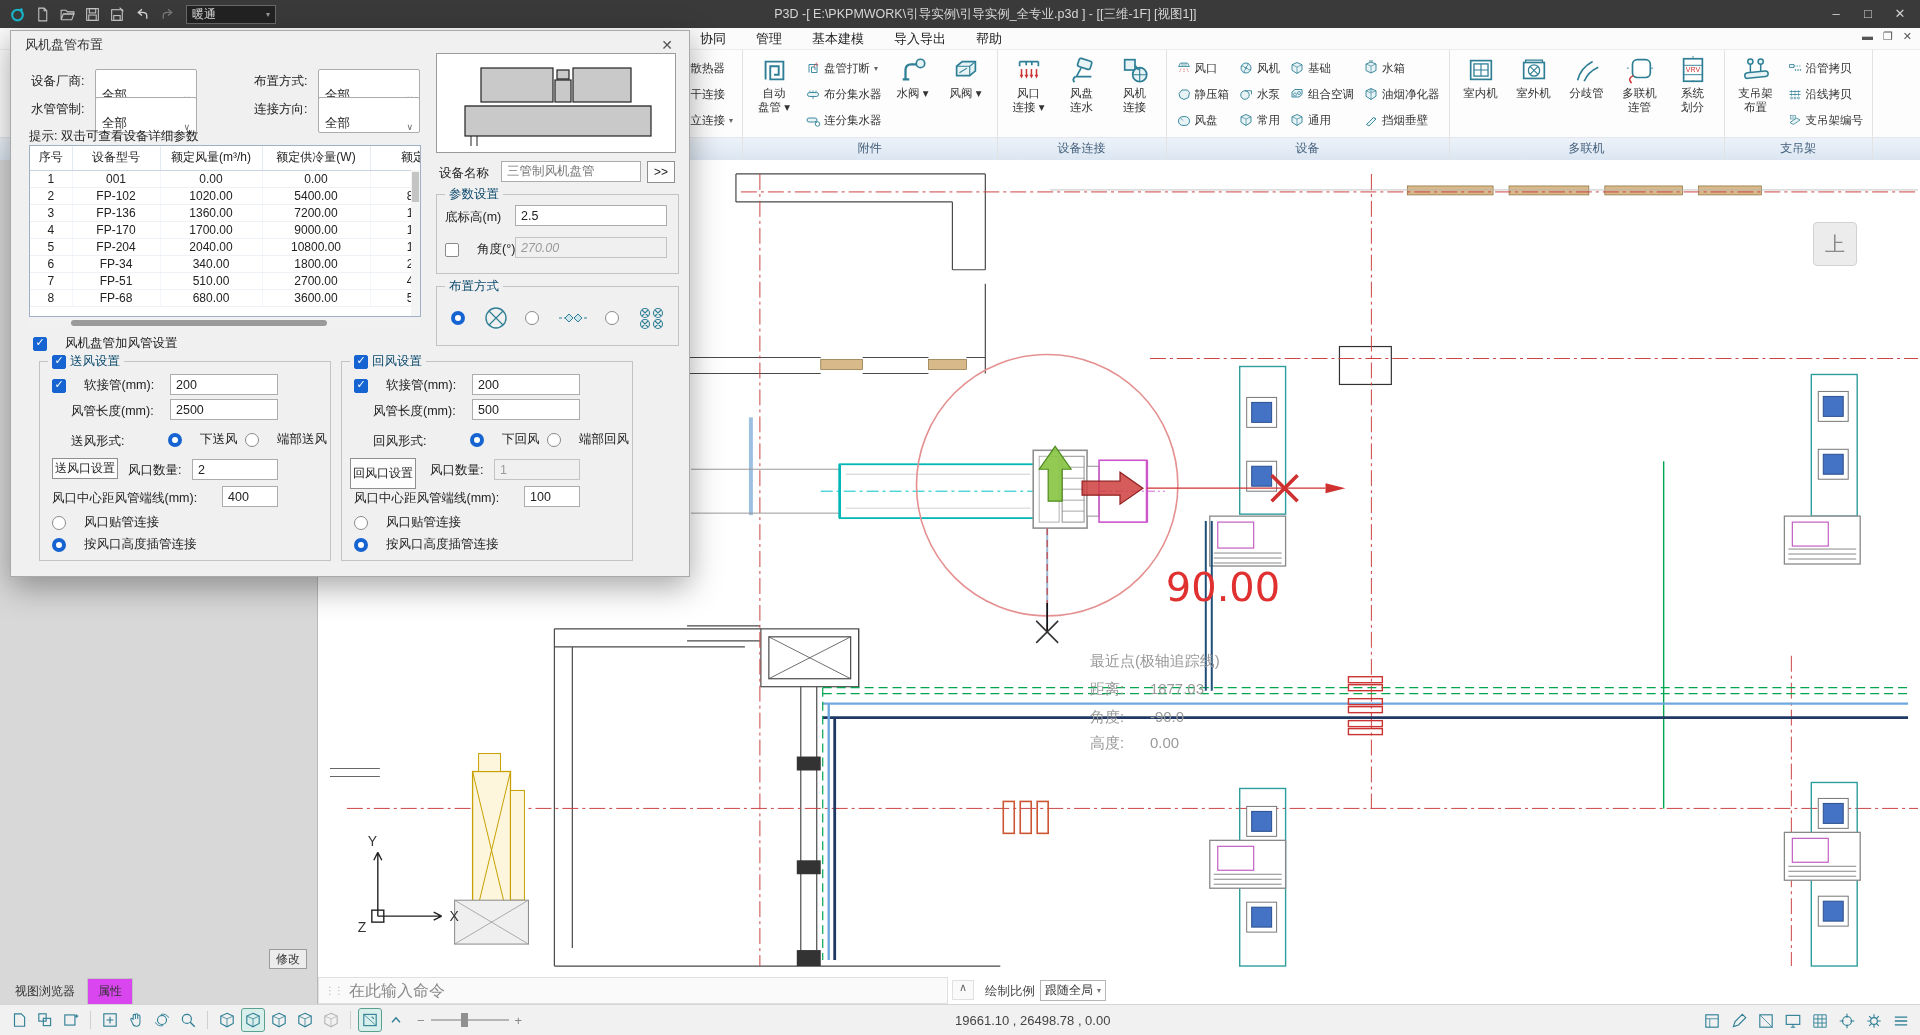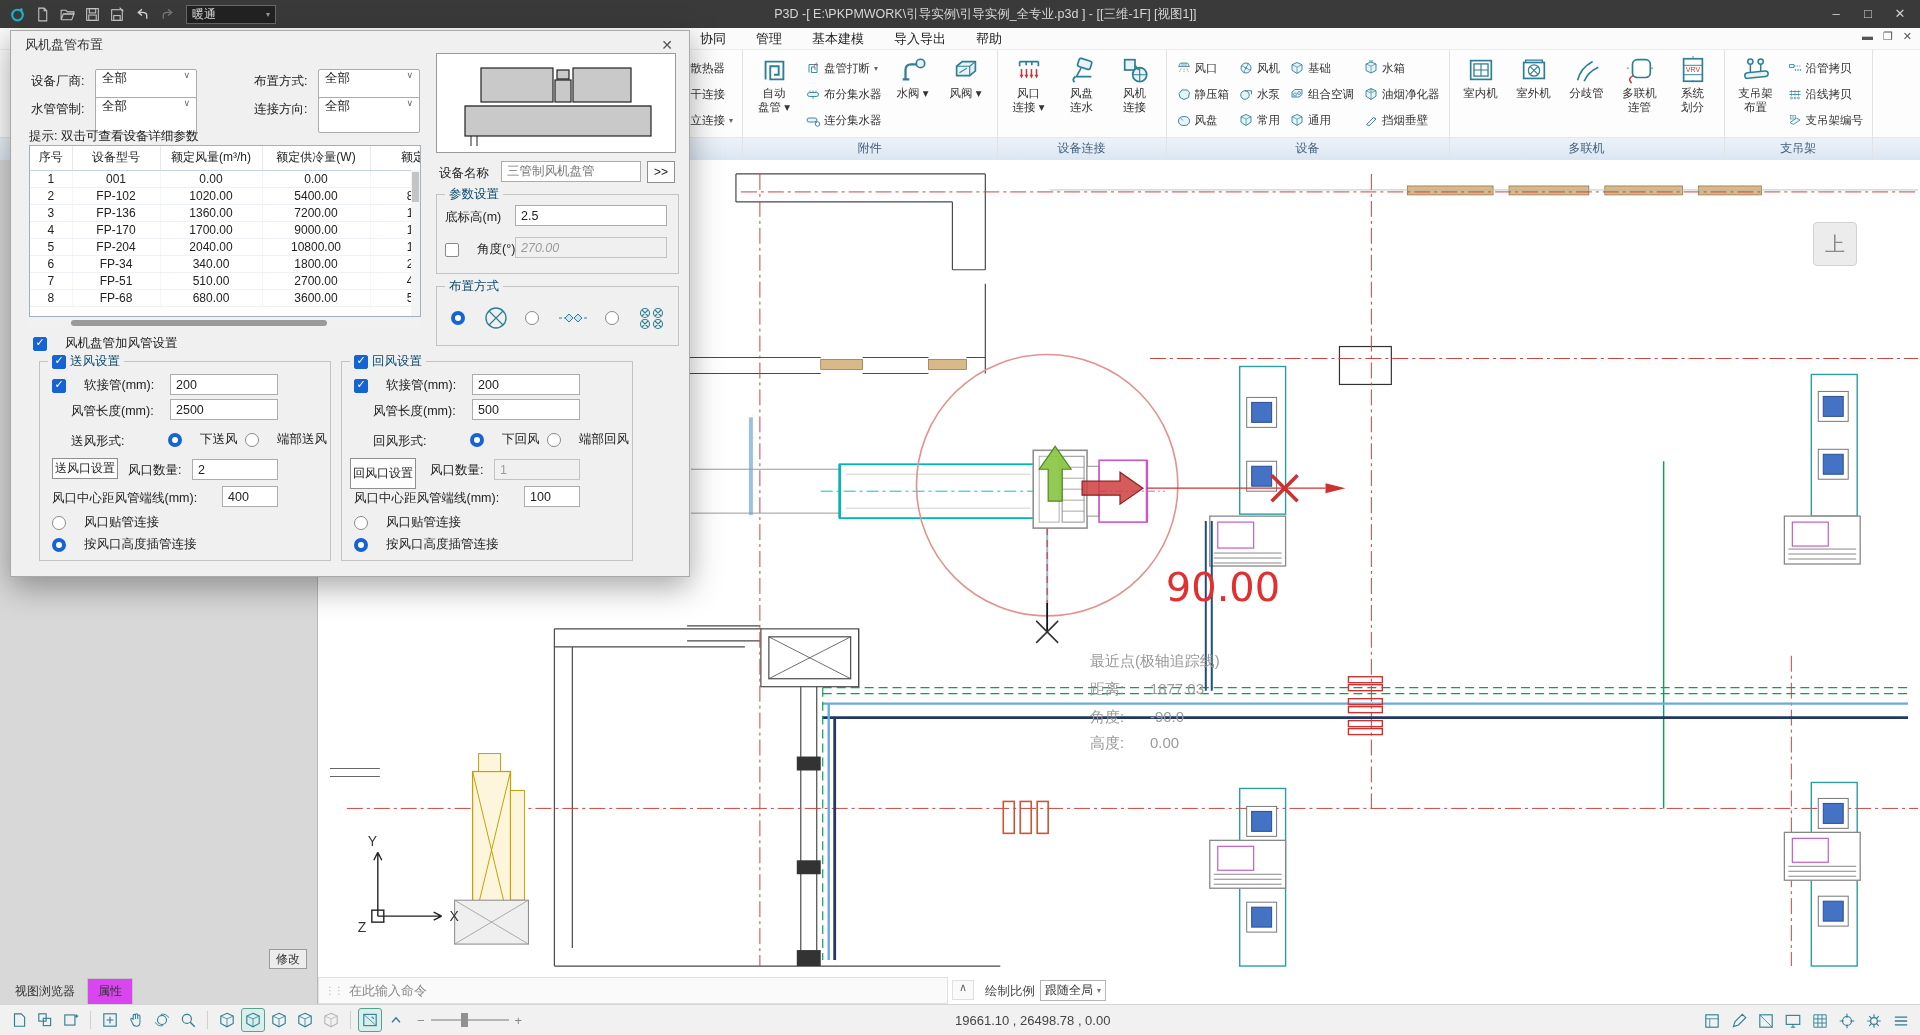--- a/index.html
+++ b/index.html
@@ -42,21 +42,21 @@
   #canvas { position:absolute; left:318px; top:160px; width:1602px; height:817px; background:#ffffff; overflow:hidden; }
   #north-btn { position:absolute; left:1495px; top:62px; width:44px; height:44px; background:#ececec; border:1px solid #d2d2d2; border-radius:4px; color:#8a8a8a; font-size:20px; display:flex; align-items:center; justify-content:center; cursor:pointer; }
 
   
   #commandbar { position:absolute; left:0; top:977px; width:100%; height:27px; background:#fff; z-index:6; }
   #panel-tabs { position:absolute; left:0; top:0; width:318px; height:27px; background:#d8d8d8; display:flex; align-items:flex-end; padding-left:5px; gap:2px; border-right:1px solid #b9b9b9; }
   .ptab { font-size:12px; color:#333; padding:4px 10px; cursor:pointer;margin-top:44px; }
   .ptab.active { background:#d946ef; border:1px solid #c2c2c2; border-bottom:none; }
   #cmd-strip { position:absolute; left:318px; top:0; width:630px; height:27px; background:#fafafa; border:1px solid #e0e0e0; display:flex; align-items:center; }
   #cmd-grip { color:#bbb; font-size:10px; letter-spacing:-1px; padding:0 6px; }
-  #cmd-input { flex:1; border:none; outline:none; background:transparent; font-size:13px; color:#1d4ed8; }
+  #cmd-input { flex:1; border:none; outline:none; background:transparent; font-size:16px; color:#1d4ed8; }
   #cmd-input::placeholder { color:#8a8a8a; }
   #cmd-collapse { position:absolute; left:952px; top:3px; width:22px; height:20px; text-align:center; font-size:11px; color:#666; border:1px solid #e0e0e0; background:#fafafa; cursor:pointer; }
   #scale-label { position:absolute; left:985px; top:6px; font-size:12.5px; color:#444; }
   #scale-combo { position:absolute; left:1040px; top:3px; width:66px; height:21px; border:1px solid #b5b5b5; background:#fff; font-size:12px; color:#333; display:flex; align-items:center; justify-content:space-between; padding:0 4px; cursor:pointer; }
 
   
   #statusbar { position:absolute; left:0; top:1004px; width:100%; height:31px; background:#f1f1f1; border-top:1px solid #d5d5d5; display:flex; align-items:center; }
   #sb-left { display:flex; align-items:center; gap:4px; padding-left:8px; }
   .sb-ic { width:22px; height:22px; display:flex; align-items:center; justify-content:center; border-radius:2px; cursor:pointer; color:#2e7f95; }
   .sb-ic.active { background:#d9efeb; outline:1px solid #5aa08f; }
@@ -67,21 +67,21 @@
   #sb-thumb { position:absolute; left:30px; top:-6px; width:7px; height:14px; background:#909090; cursor:pointer; }
   #sb-coords { position:absolute; left:955px; top:0; height:38px; line-height:31px; font-size:13px; color:#444; }
   #sb-right { position:absolute; right:8px; top:0; height:31px; display:flex; align-items:center; gap:5px; }
 
   
   #dialog { position:absolute; left:10px; top:30px; width:680px; height:547px; background:#f0f0f0; border:1px solid #a9a9a9; box-shadow:0 10px 30px rgba(0,0,0,.35); z-index:40; }
   #dlg-title { height:28px; display:flex; align-items:center; justify-content:space-between; padding:0 10px 0 14px; }
   #dlg-title .t { font-size:13px; color:#333; }
   #dlg-close { font-size:14px; color:#555; width:24px; text-align:center; cursor:pointer; }
   .fld { font-size:12.5px; color:#222; position:absolute; white-space:nowrap; }
-  .combo { position:absolute; height:36px; background:#fff; border:1px solid #acacac; border-radius:2px; font-size:12.5px; color:#222; display:flex; align-items:flex-start; justify-content:space-between; padding:0 6px; cursor:pointer; }
+  .combo { position:absolute; height:36px; background:#fff; border:1px solid #acacac; border-radius:2px; font-size:12.5px; color:#222; display:flex; align-items:flex-end; justify-content:space-between; padding:0 6px; cursor:pointer; }
   .combo .car { color:#666; font-size:9px; }
   .inp { position:absolute; height:21px; background:#fff; border:1px solid #acacac; font-size:12.5px; color:#222; padding:0 5px; }
   .inp.dis { background:#f0f0f0; color:#9a9a9a; border-color:#c3c3c3; }
   #dlg-preview { position:absolute; left:425px; top:22px; width:240px; height:100px; background:#fff; border:1px solid #9a9a9a; }
   #dlg-hint { position:absolute; left:18px; top:97px; font-size:12.5px; color:#222; }
   #dlg-tablewrap { position:absolute; left:18px; top:114px; width:392px; height:172px; border:1px solid #9fb1c4; background:#fff; overflow:hidden; }
   #dlg-table { border-collapse:collapse; table-layout:fixed; width:450px; }
   #dlg-table th { font-size:12px; font-weight:normal; color:#222; border-bottom:1px solid #c9d4e2; border-right:1px solid #e4eaf2; height:24px; background:#fff; }
   #dlg-table td { font-size:12px; color:#222; text-align:center; height:17px; border-bottom:1px solid #eef2f7; border-right:1px solid #f2f5fa; }
   #dlg-vscroll { position:absolute; right:0; top:24px; width:9px; height:147px; background:#f4f4f4; }

